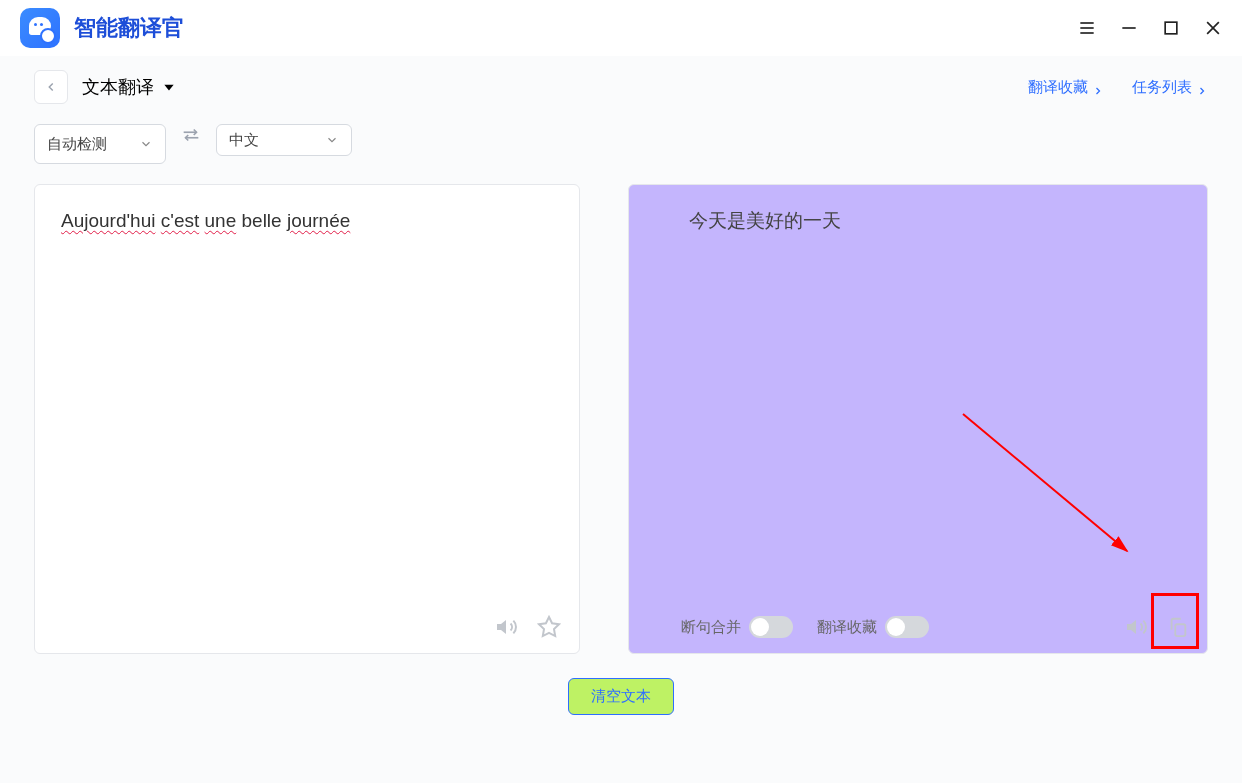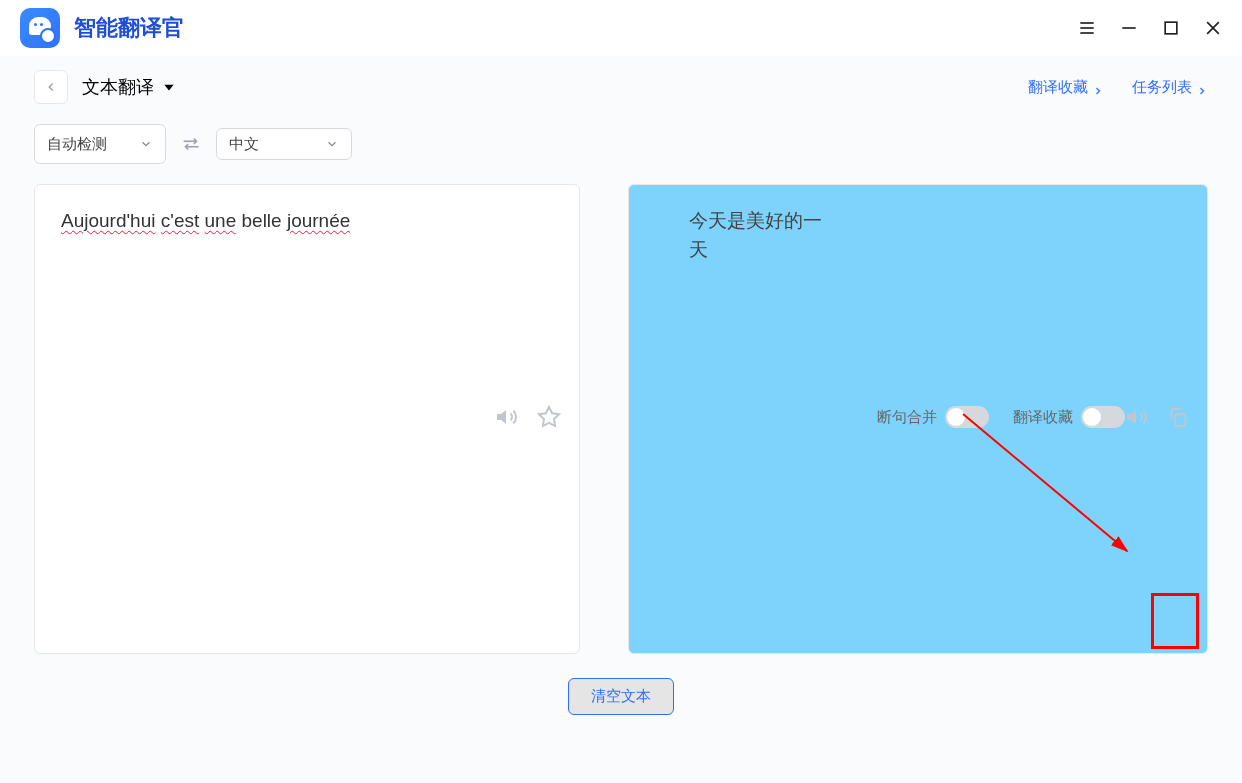--- a/index.html
+++ b/index.html
@@ -19,46 +19,46 @@
 
     .content { background: #fafbfc; padding: 14px 34px 30px; height: calc(783px - 56px); }
 
     .subheader { display: flex; align-items: center; justify-content: space-between; margin-bottom: 20px; }
     .sub-left { display: flex; align-items: center; gap: 14px; }
     .back-btn { width: 34px; height: 34px; background: #fff; border: 1px solid #e5e7eb; border-radius: 6px; display: flex; align-items: center; justify-content: center; color: #9ca3af; cursor: pointer; }
     .mode-selector { display: flex; align-items: center; gap: 8px; font-size: 18px; font-weight: 400; color: #000000; cursor: pointer; }
     .sub-right { display: flex; align-items: center; gap: 28px; }
     .link-btn { display: flex; align-items: flex-end; gap: 4px; color: #2e6eff; font-size: 15px; cursor: pointer; }
 
-    .lang-row { display: flex; align-items: center; gap: 14px; margin-bottom: 20px; }
+    .lang-row { display: flex; align-items: flex-start; gap: 14px; margin-bottom: 20px; }
     .lang-select { display: flex; align-items: center; justify-content: space-between; background: #fff; border: 1px solid #d6dae0; border-radius: 6px; padding: 0 12px; font-size: 15px; color: #444; cursor: pointer; }
     .lang-select.src { width: 132px; height: 40px; }
     .lang-select.tgt { width: 136px; height: 32px; }
     .swap-btn { color: #9ca3af; cursor: pointer; display: flex; align-items: center; }
 
     .panels { display: flex; gap: 48px; }
-    .panel { flex: 1; border: 1px solid #e5e7eb; border-radius: 6px; height: 470px; display: flex; flex-direction: row; position: relative; }
+    .panel { flex: 1; border: 1px solid #e5e7eb; border-radius: 6px; height: 470px; display: flex; flex-direction: column; position: relative; }
     .panel.input { background: #fff; }
-    .panel.output { background: #7dd3fc; padding-left: 34px; }
+    .panel.output { background: #c4b5fd; padding-left: 34px; }
     .panel-text { flex: 1; padding: 22px 26px; font-size: 19px; color: #333; line-height: 1.5; border: none; outline: none; background: transparent; resize: none; font-family: inherit; }
     .panel.output .panel-text { color: #444; }
 
     .underline { text-decoration: underline; text-decoration-color: #e11d48; text-decoration-style: wavy; text-decoration-thickness: 1px; text-underline-offset: 3px; }
 
     .panel-footer { display: flex; align-items: center; justify-content: space-between; padding: 10px 18px 14px; }
     .footer-left { display: flex; align-items: flex-end; gap: 24px; }
     .footer-right { display: flex; align-items: center; gap: 18px; color: #c2c6cc; }
     .icon-btn { display: flex; align-items: center; justify-content: center; color: #c2c6cc; cursor: pointer; }
 
     .toggle-group { display: flex; align-items: center; gap: 8px; }
     .toggle-label { font-size: 15px; color: #666; }
     .toggle { width: 44px; height: 22px; background: #d5d8dc; border-radius: 11px; position: relative; cursor: pointer; }
     .toggle::after { content: ""; position: absolute; top: 2px; left: 2px; width: 18px; height: 18px; background: #fff; border-radius: 50%; }
 
-    .clear-btn { display: block; margin: 24px auto 0; padding: 8px 22px; border: 1.5px solid #2e6eff; color: #2e6eff; background: #e5e5e5; border-radius: 6px; font-size: 15px; cursor: pointer; }
+    .clear-btn { display: block; margin: 24px auto 0; padding: 8px 22px; border: 1.5px solid #2e6eff; color: #2e6eff; background: #bef264; border-radius: 6px; font-size: 15px; cursor: pointer; }
 
     .annotation-box { position: absolute; border: 3px solid #ff0000; pointer-events: none; }
     .annotation-arrow { position: absolute; pointer-events: none; }
   </style>
 </head>
 <body>
 
 <div class="titlebar">
   <div class="title-left">
     <div class="app-logo">

